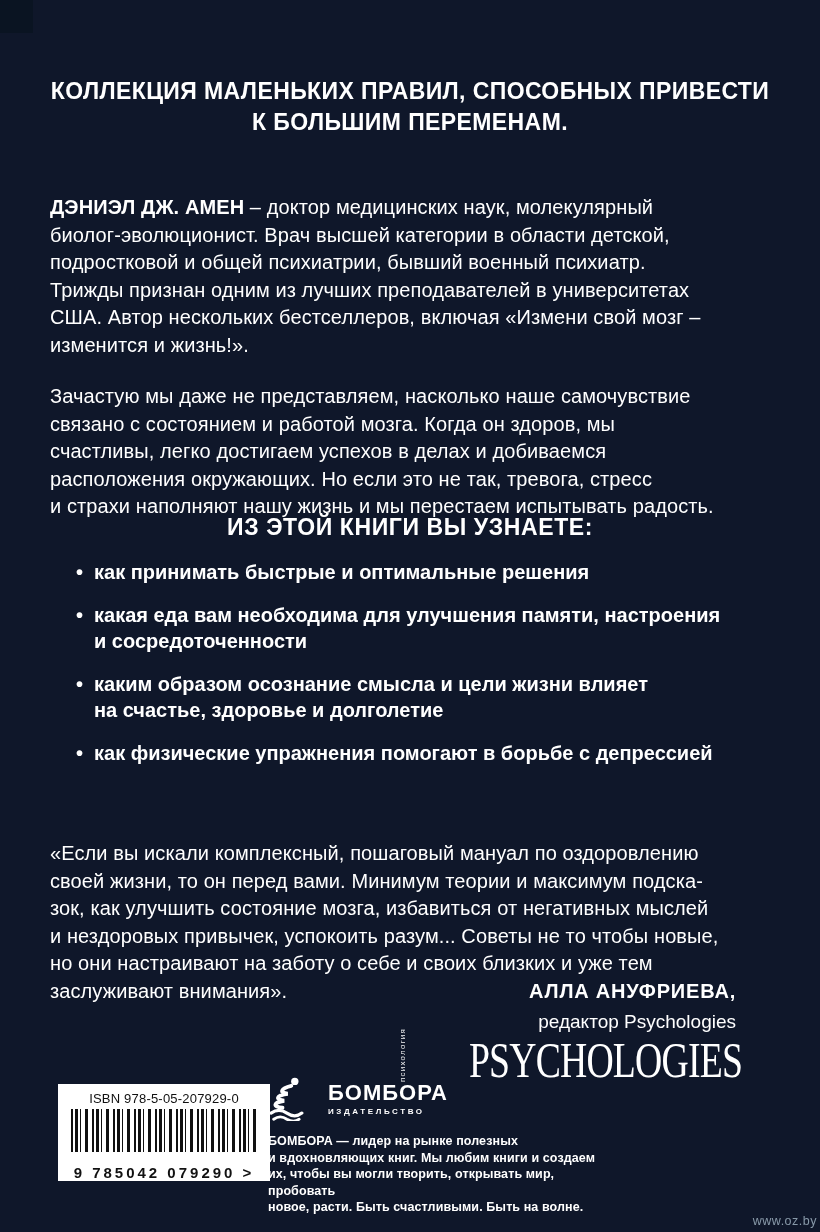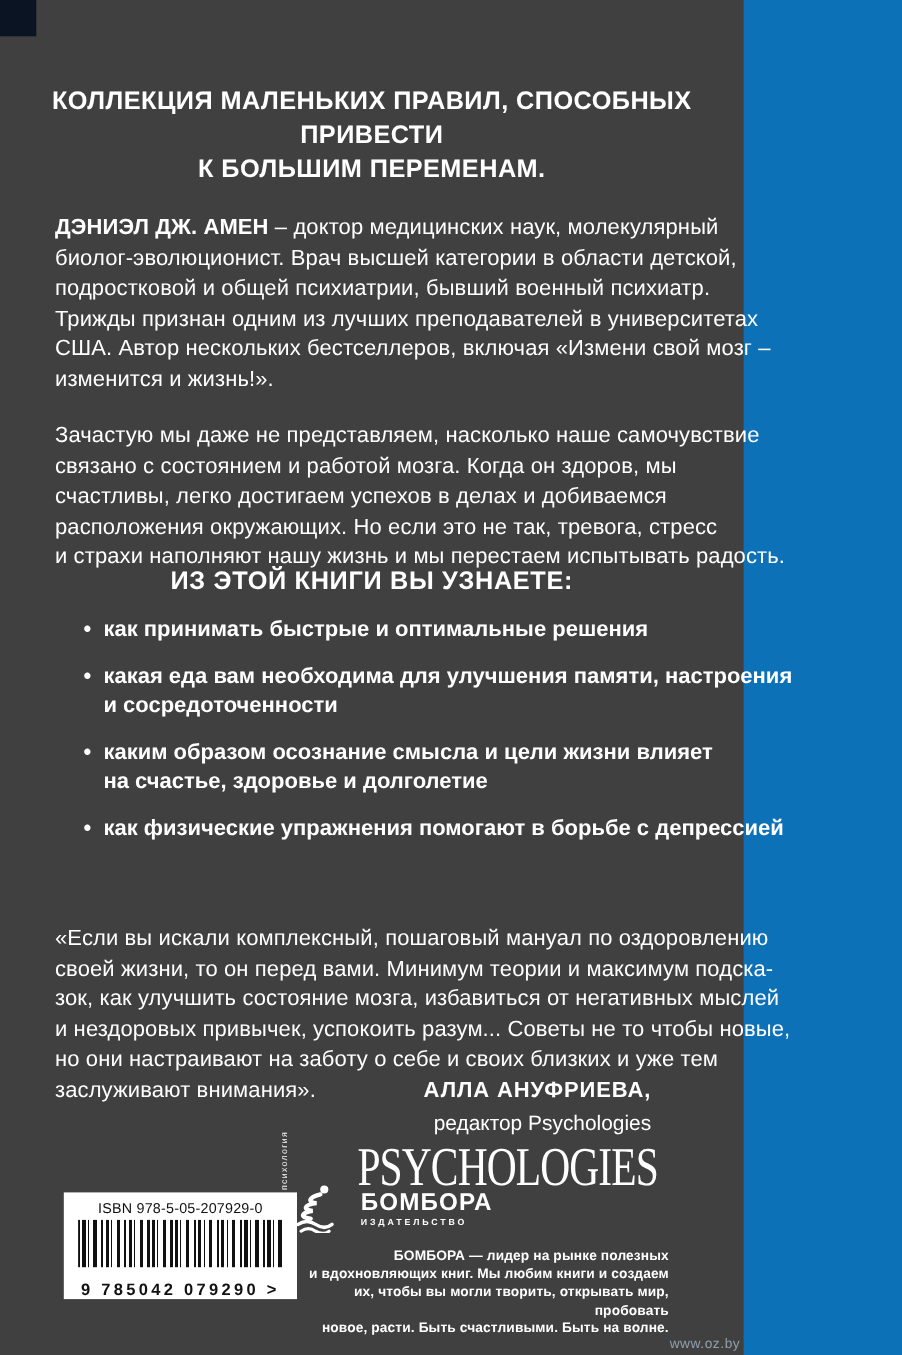--- a/index.html
+++ b/index.html
@@ -3,21 +3,21 @@
 <meta charset="utf-8">
 <style>
   html,body{margin:0;padding:0;}
   body{
     width:820px;height:1232px;
     font-family:"Liberation Sans", sans-serif;
     position:relative;overflow:hidden;
     background:#0d71b8;
     -webkit-font-smoothing:antialiased;
   }
-  .page{position:absolute;inset:0;width:676px;height:1232px;background:#404040;color:#fff;}
+  .page{position:absolute;inset:0;width:820px;height:1232px;background:#0f172a;color:#fff;}
   .pre{white-space:pre-line;}
 
   .corner-square{position:absolute;left:0;top:0;width:33px;height:33px;background:#0a1422;}
 
   .headline{
     position:absolute;left:30px;right:30px;top:76px;
     text-align:center;font-weight:bold;font-size:23px;line-height:31px;
     letter-spacing:.4px;
   }
   .para{
@@ -85,21 +85,20 @@
   }
   .publisher{position:absolute;left:268px;top:1077px;width:340px;}
   .pub-logo-row{display:flex;align-items:center;}
   .pub-icon{width:36px;height:44px;flex:0 0 auto;}
   .pub-names{margin-left:24px;}
   .pub-name{font-weight:bold;font-size:22px;letter-spacing:1px;line-height:22px;}
   .pub-sub{font-weight:bold;font-size:8px;letter-spacing:2.6px;margin-top:3px;}
   .pub-blurb{
     margin-top:12px;font-size:12.5px;line-height:16.5px;font-weight:bold;
     letter-spacing:.1px;
-    text-align:right;
   }
   .watermark{
     position:absolute;right:3px;bottom:4px;
     font-size:12.5px;color:#9db0bf;opacity:.85;letter-spacing:.5px;
   }
 </style>
 </head>
 <body>
 
 <div class="page">

